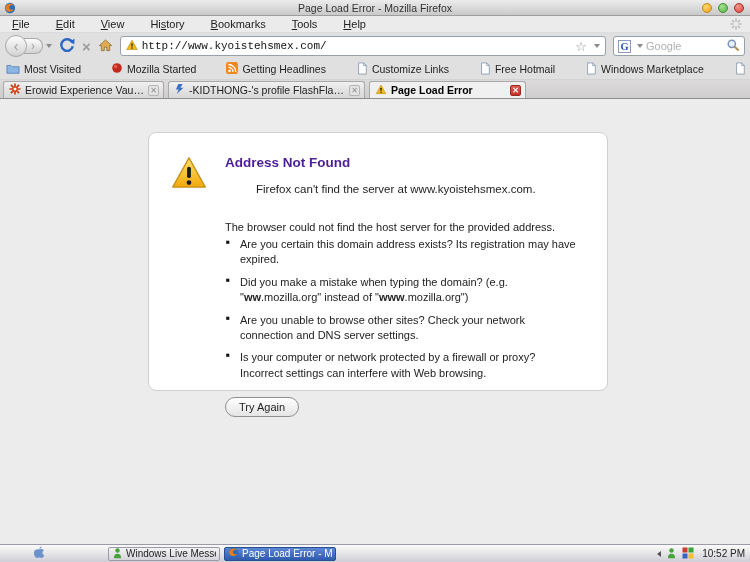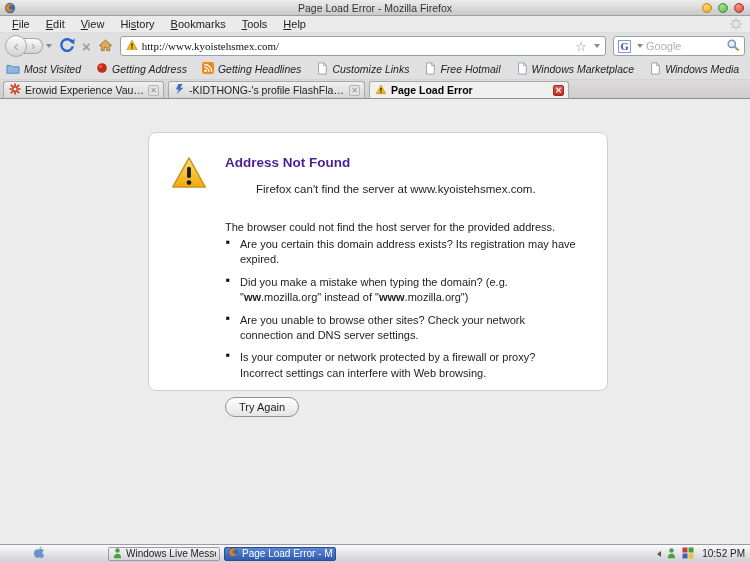--- a/index.html
+++ b/index.html
@@ -13,65 +13,65 @@
   .titlebar .appicon { position:absolute; left:4px; top:2px; }
   .titlebar .wtitle { width:100%; text-align:center; font-size:10.5px; color:#333; }
   .winbtns { position:absolute; right:6px; top:3px; display:flex; gap:6px; }
   .wbtn { width:10px; height:10px; border-radius:50%; }
   .wbtn.min { background:radial-gradient(circle at 35% 30%, #ffd96a, #f0a01f); border:1px solid #c4841a; }
   .wbtn.max { background:radial-gradient(circle at 35% 30%, #a8e493, #55b23f); border:1px solid #3f8f35; }
   .wbtn.cls { background:radial-gradient(circle at 35% 30%, #f59a90, #d9433a); border:1px solid #a63026; }
 
   
   .menubar { height:17px; flex:0 0 17px; background:#ebebeb; display:flex; align-items:center;
-    padding-left:4px; position:relative; border-bottom:1px solid #dcdcdc; }
+    padding-left:4px; position:relative; border-bottom:1px solid #dcdcdc;gap:10px; }
   .menuitem { padding:1px 8px; cursor:default; }
   .u { text-decoration:underline; }
   .throbber { position:absolute; right:8px; top:2px; opacity:.8; }
 
   
   .navbar { height:26px; flex:0 0 26px; background:#e1e0e1; display:flex; align-items:center;
     padding:0 5px; gap:7px; }
   .navgroup { display:flex; align-items:center; }
   .backbtn { width:22px; height:22px; border-radius:50%; background:linear-gradient(#fdfdfd,#d2d2d2);
     border:1px solid #a8a8a8; color:#a0a0a0; display:flex; align-items:center; justify-content:center;
     font-size:14px; line-height:1; z-index:2; }
   .fwdbtn { width:19px; height:16px; border-radius:0 8px 8px 0; background:linear-gradient(#fdfdfd,#d2d2d2);
     border:1px solid #a8a8a8; border-left:none; margin-left:-3px; color:#a0a0a0;
     display:flex; align-items:center; justify-content:center; font-size:12px; line-height:1; }
   .ddtri { width:0; height:0; border-left:3.5px solid transparent; border-right:3.5px solid transparent;
     border-top:4px solid #8a8a8a; margin-left:3px; }
   .stopx { color:#9c9c9c; font-size:15px; font-weight:bold; line-height:1; }
   .urlbar { flex:1; height:20px; background:#fff; border:1px solid #98a0a8; border-radius:3px;
     display:flex; align-items:center; padding:0 5px; gap:4px; }
-  .urlbar input { flex:1; border:none; outline:none; font-size:11px; font-family:Liberation Serif, serif; color:#111; background:transparent; }
+  .urlbar input { flex:1; border:none; outline:none; font-size:11px; font-family:Liberation Mono, monospace; color:#111; background:transparent; }
   .staricon { color:#909090; font-size:13px; line-height:1; }
   .searchbox { width:132px; height:20px; background:#fff; border:1px solid #98a0a8; border-radius:3px;
     display:flex; align-items:center; padding:0 4px; gap:3px; }
   .gbox { width:13px; height:13px; border:1px solid #8c9bc0; background:#fff; color:#2a50b8;
     font-family:"Liberation Serif",serif; font-size:10.5px; font-weight:bold; text-align:center; line-height:12px; }
   .searchbox input { flex:1; min-width:0; border:none; outline:none; font-size:11px; background:transparent;
     font-family:"Liberation Sans",sans-serif; color:#111; }
   .searchbox input::placeholder { color:#b0b0b0; }
 
   
   .bookmarksbar { height:21px; flex:0 0 21px; background:#e1e0e1; display:flex; align-items:center;
-    padding-left:6px; gap:15px; font-size:10.5px; border-bottom:1px solid #d4d3d4;font-style:italic; }
+    padding-left:6px; gap:30px; font-size:10.5px; border-bottom:1px solid #d4d3d4; }
   .bmitem { display:flex; align-items:center; gap:4px; white-space:nowrap; }
 
   
   .tabbar { height:18px; flex:0 0 18px; background:linear-gradient(#dcdadb,#cfcdce);
     display:flex; align-items:flex-end; padding:1px 3px 0 3px; gap:4px; }
   .tab { height:17px; display:flex; align-items:center; gap:4px; padding:0 4px 0 5px;
     background:linear-gradient(#f0f0f0,#d7d7d7); border:1px solid #a9a9a9; border-bottom:none;
     border-radius:3px 3px 0 0; overflow:hidden; }
   .tab .tlabel { white-space:nowrap; overflow:hidden; text-overflow:ellipsis; font-size:10.5px; color:#222; }
   .tab.active { background:#f1f0f1; }
   .tab.active .tlabel { font-weight:bold; color:#000; }
-  .tab0 { width:161px; } .tab1 { width:197px; } .tab2 { width:200px; }
+  .tab0 { width:161px; } .tab1 { width:197px; } .tab2 { width:157px; }
   .tclose { width:11px; height:11px; flex:0 0 11px; margin-left:auto; border:1px solid #b5b5b5; border-radius:2px;
     background:#e3e3e3; color:#8d8d8d; font-size:8px; line-height:9px; text-align:center; }
   .tclose.red { background:linear-gradient(#e25a4e,#bf3428); border-color:#992a20; color:#fff; font-weight:bold; }
 
   
   .content { flex:1; background:#ececec; border-top:1px solid #8f8f8f; position:relative; }
   .card { position:absolute; left:148px; top:33px; width:460px; height:259px; background:#fff;
     border:1px solid #cfcfcf; border-radius:8px; }
   .bigwarn { position:absolute; left:21px; top:22px; }
   .cardtext { margin:22px 28px 0 76px; }
@@ -194,21 +194,21 @@
       <span><svg width="14" height="13" viewBox="0 0 16 15">
             <path d="M1 4 h4.5 l1.5 1.5 H15 V13 H1 Z" fill="#8db6e3" stroke="#4d7ab0" stroke-width="0.9"></path>
           </svg></span>
       <span>Most Visited</span>
     </span>
     <span class="bmitem">
       <span><svg width="12" height="12" viewBox="0 0 14 14">
             <circle cx="7" cy="7" r="5.6" fill="#c32a1e"></circle>
             <circle cx="5.4" cy="5.3" r="2" fill="#e8695f" opacity="0.85"></circle>
           </svg></span>
-      <span>Getting Address</span>
+      <span>Mozilla Started</span>
     </span>
     <span class="bmitem">
       <span><svg width="12" height="12" viewBox="0 0 13 13">
             <rect width="13" height="13" rx="2.5" fill="#f08820"></rect>
             <circle cx="3.8" cy="9.6" r="1.4" fill="#fff"></circle>
             <path d="M2.6 5.7 a5 5 0 0 1 5 5" fill="none" stroke="#fff" stroke-width="1.4"></path>
             <path d="M2.6 2.7 a8 8 0 0 1 8 8" fill="none" stroke="#fff" stroke-width="1.4"></path>
           </svg></span>
       <span>Getting Headlines</span>
     </span>

